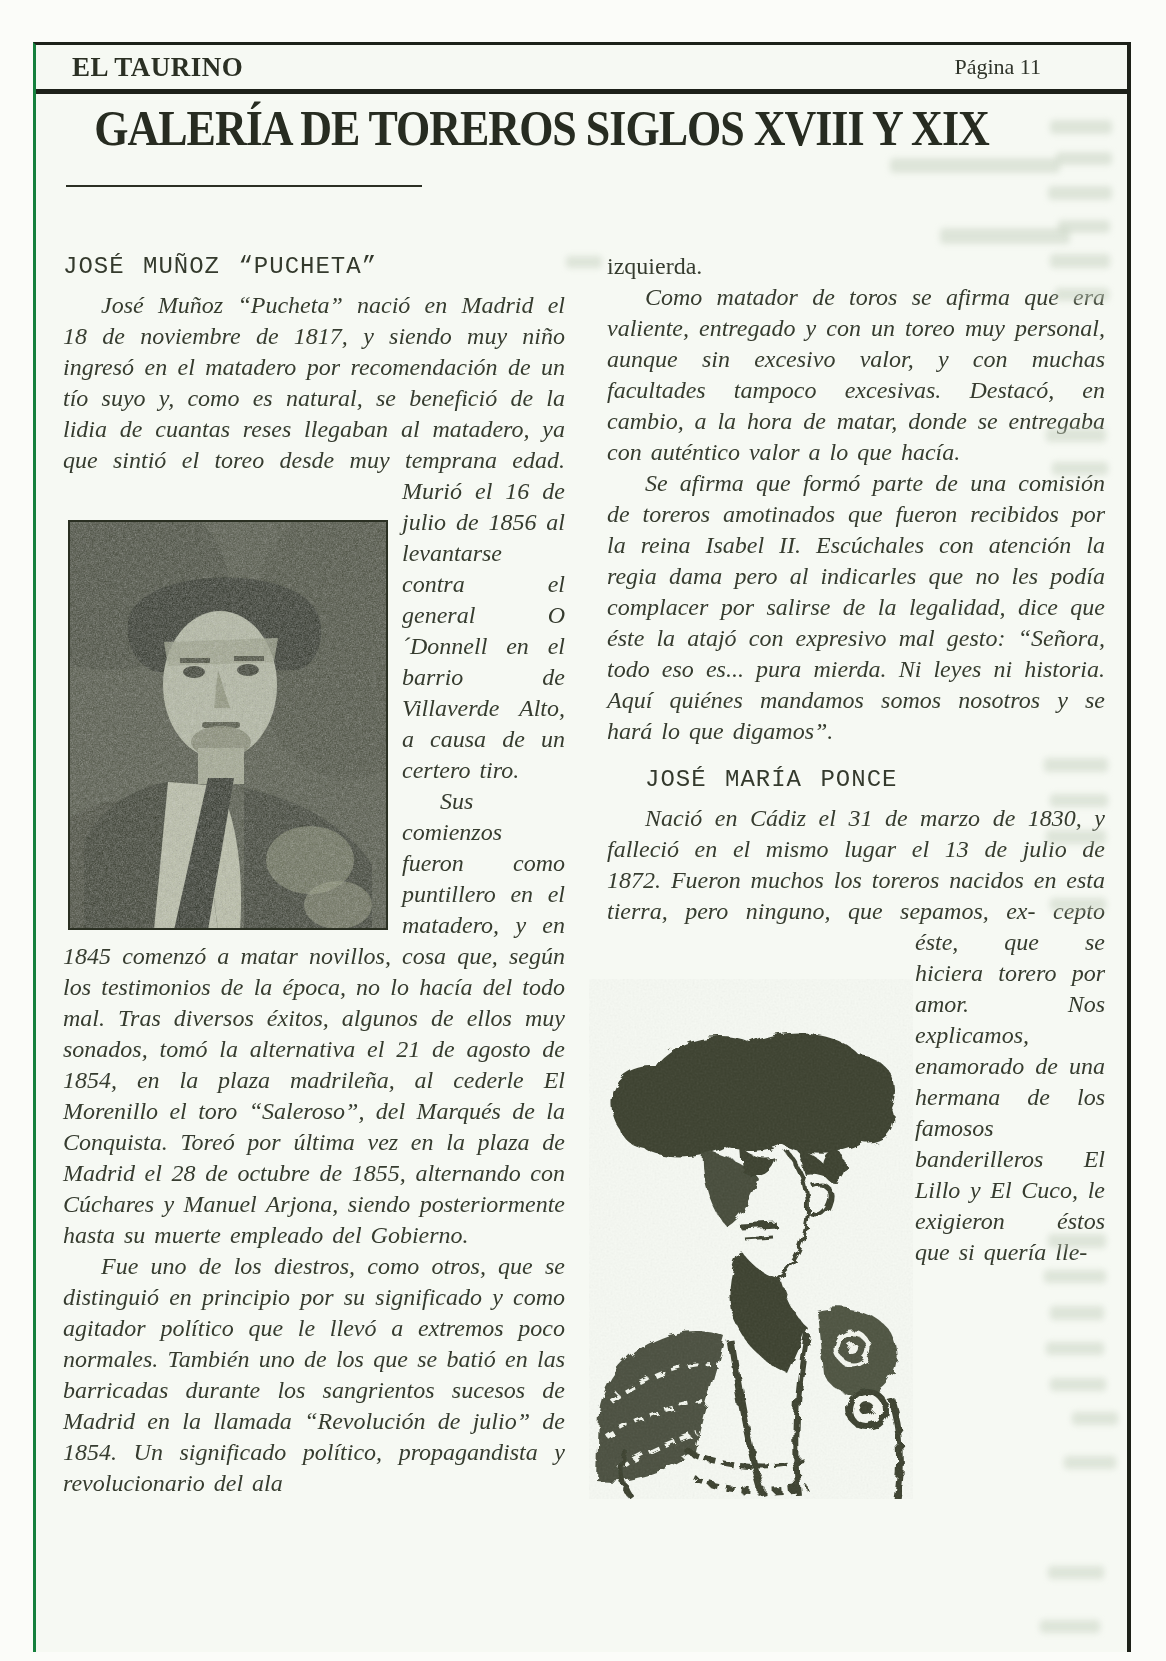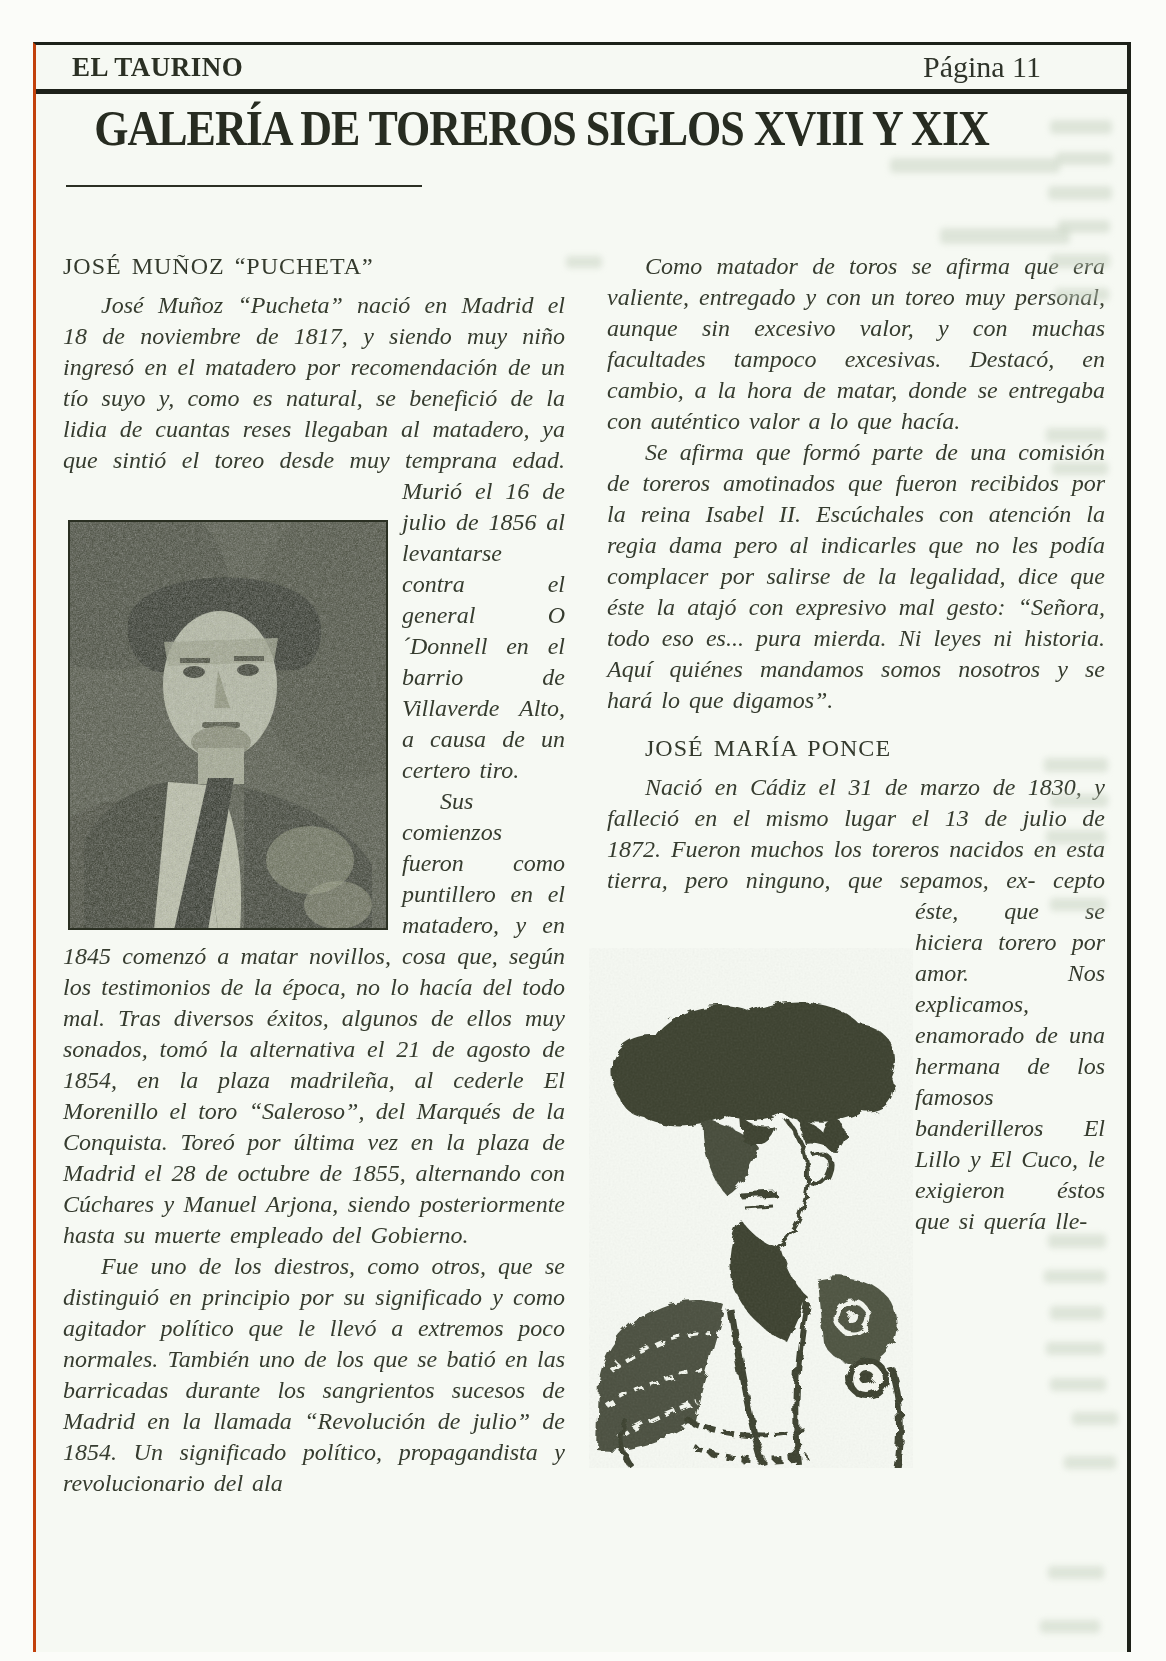--- a/index.html
+++ b/index.html
@@ -4,51 +4,51 @@
 <style>
   html,body{margin:0;padding:0;background:#e9eae6;}
   .scan{
     position:relative;width:1166px;height:1661px;margin:0 auto;
     background:#fbfcf9;overflow:hidden;
     font-family:"Liberation Serif","DejaVu Serif",serif;
     color:#363c2f;
   }
   .frame{
     position:absolute;left:33px;top:42px;width:1098px;height:1610px;
-    border-top:3px solid #1d2119;border-left:3px solid #c2410c;border-right:4px solid #1d2119;
+    border-top:3px solid #1d2119;border-left:3px solid #15803d;border-right:4px solid #1d2119;
     background:#f6f9f3;box-sizing:border-box;
   }
   .header{
     display:flex;justify-content:space-between;align-items:center;
     height:44px;border-bottom:5px solid #1d2119;
     padding:0 86px 0 36px;
   }
   .masthead{font-weight:bold;font-size:27px;letter-spacing:.5px;color:#2b3024;}
-  .pagenum{font-size:30px;color:#2f342a;}
+  .pagenum{font-size:22px;color:#2f342a;}
   .title{
     margin-top:10px;padding-right:80px;text-align:center;
     font-weight:bold;font-size:44px;letter-spacing:-1px;color:#272c21;
     transform:scaleY(1.14);transform-origin:center 70%;
     white-space:nowrap;
   }
   .subtitle-row{
     display:flex;align-items:center;gap:14px;
     margin-top:14px;padding:0 34px 0 30px;height:34px;
   }
   .subtitle-rule{flex:0 0 356px;height:2px;background:#2b3024;}
   .subtitle{font-style:italic;font-size:27px;letter-spacing:.3px;color:#31362a;white-space:nowrap;}
   .columns{
     display:flex;gap:42px;margin-top:48px;padding:0 22px 0 27px;
   }
   .col{font-size:24px;line-height:31px;text-align:justify;word-spacing:3px;}
   .col-left{flex:0 0 502px;}
   .col-right{flex:1;}
   .art-heading{
     margin:0 0 8px 0;font-size:24px;font-weight:normal;letter-spacing:1px;
-    text-align:left;color:#343a2d;
+    text-align:left;color:#343a2d;font-family:Liberation Mono, monospace;
   }
   .art-heading.spaced{margin-top:17px;padding-left:38px;}
   .para{margin:0;}
   .para.indent{text-indent:38px;font-style:italic;}
   .float-box{display:block;float:left;}
   .float1{width:320px;padding-top:44px;margin:0 14px 8px 5px;}
   .float2{width:300px;padding-top:52px;margin:0 12px 6px -4px;}
   .float1 svg{display:block;margin-left:0;}
   .float2 svg{display:block;margin-left:-14px;}
   .bleed{
@@ -120,20 +120,21 @@
             </svg>
           </span>
           <span>temprana edad. Murió el 16 de julio de 1856 al levantarse contra el general O´Donnell en el barrio de Villaverde Alto, a causa de un certero tiro.</span>
         </p>
 
         <p class="para indent">Sus comienzos fueron como puntillero en el matadero, y en 1845 comenzó a matar novillos, cosa que, según los testimonios de la época, no lo hacía del todo mal. Tras diversos éxitos, algunos de ellos muy sonados, tomó la alternativa el 21 de agosto de 1854, en la plaza madrileña, al cederle El Morenillo el toro “Saleroso”, del Marqués de la Conquista. Toreó por última vez en la plaza de Madrid el 28 de octubre de 1855, alternando con Cúchares y Manuel Arjona, siendo posteriormente hasta su muerte empleado del Gobierno.</p>
         <p class="para indent">Fue uno de los diestros, como otros, que se distinguió en principio por su significado y como agitador político que le llevó a extremos poco normales. También uno de los que se batió en las barricadas durante los sangrientos sucesos de Madrid en la llamada “Revolución de julio” de 1854. Un significado político, propagandista y revolucionario del ala</p>
       </div>
 
       <div class="col col-right">
+        <p class="para">izquierda.</p>
         <p class="para indent">Como matador de toros se afirma que era valiente, entregado y con un toreo muy personal, aunque sin excesivo valor, y con muchas facultades tampoco excesivas. Destacó, en cambio, a la hora de matar, donde se entregaba con auténtico valor a lo que hacía.</p>
         <p class="para indent">Se afirma que formó parte de una comisión de toreros amotinados que fueron recibidos por la reina Isabel II. Escúchales con atención la regia dama pero al indicarles que no les podía complacer por salirse de la legalidad, dice que éste la atajó con expresivo mal gesto: “Señora, todo eso es... pura mierda. Ni leyes ni historia. Aquí quiénes mandamos somos nosotros y se hará lo que digamos”.</p>
 
         <h3 class="art-heading spaced">JOSÉ MARÍA PONCE</h3>
 
         <p class="para indent">
           <span>Nació en Cádiz el 31 de marzo de 1830, y falleció en el mismo lugar el 13 de julio de 1872. Fueron muchos los toreros nacidos en esta tierra, pero ninguno, que sepamos, ex-</span>
           <span class="float-box float2">
             <svg width="324" height="520" viewBox="0 0 324 520" xmlns="http://www.w3.org/2000/svg">
               <defs>

